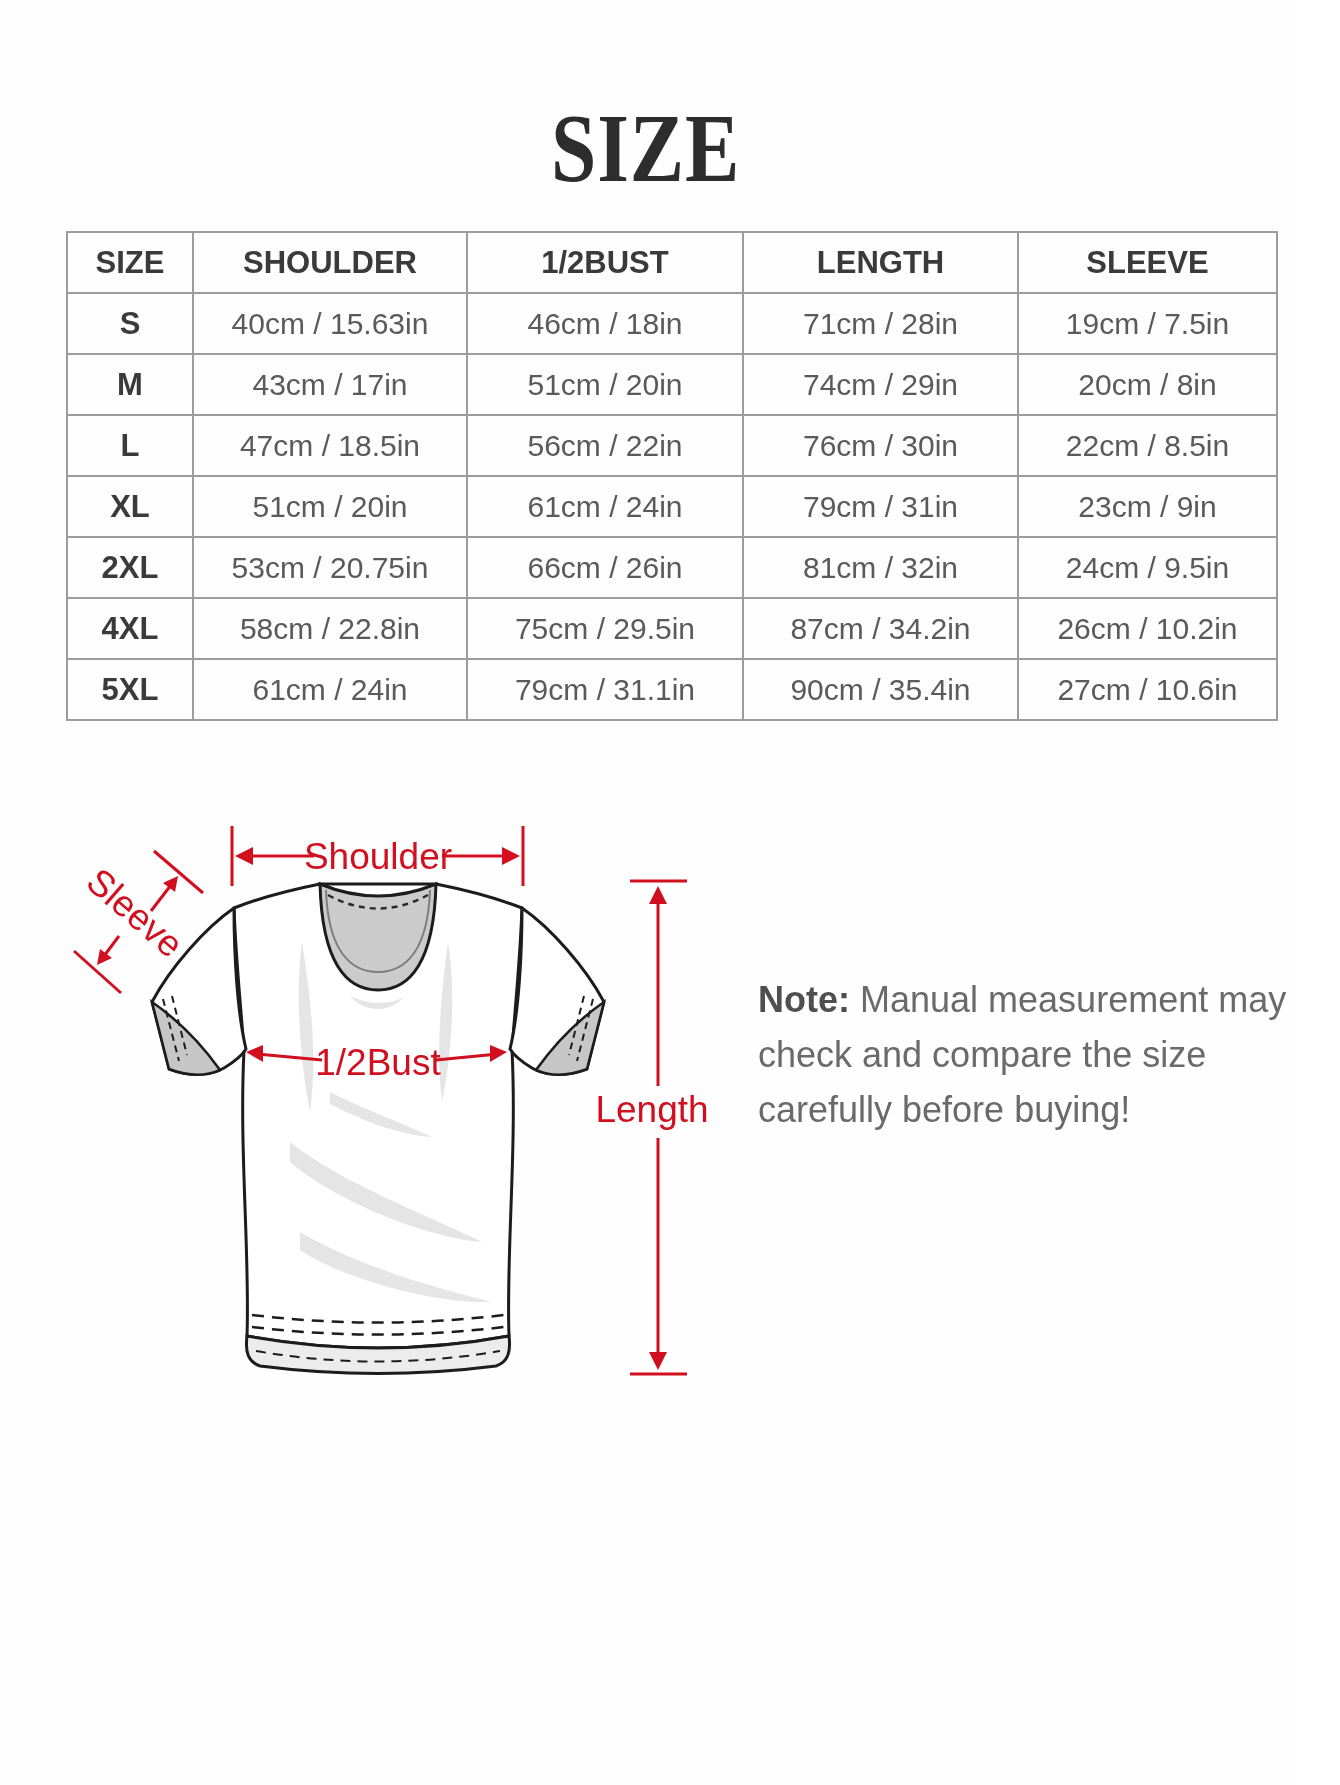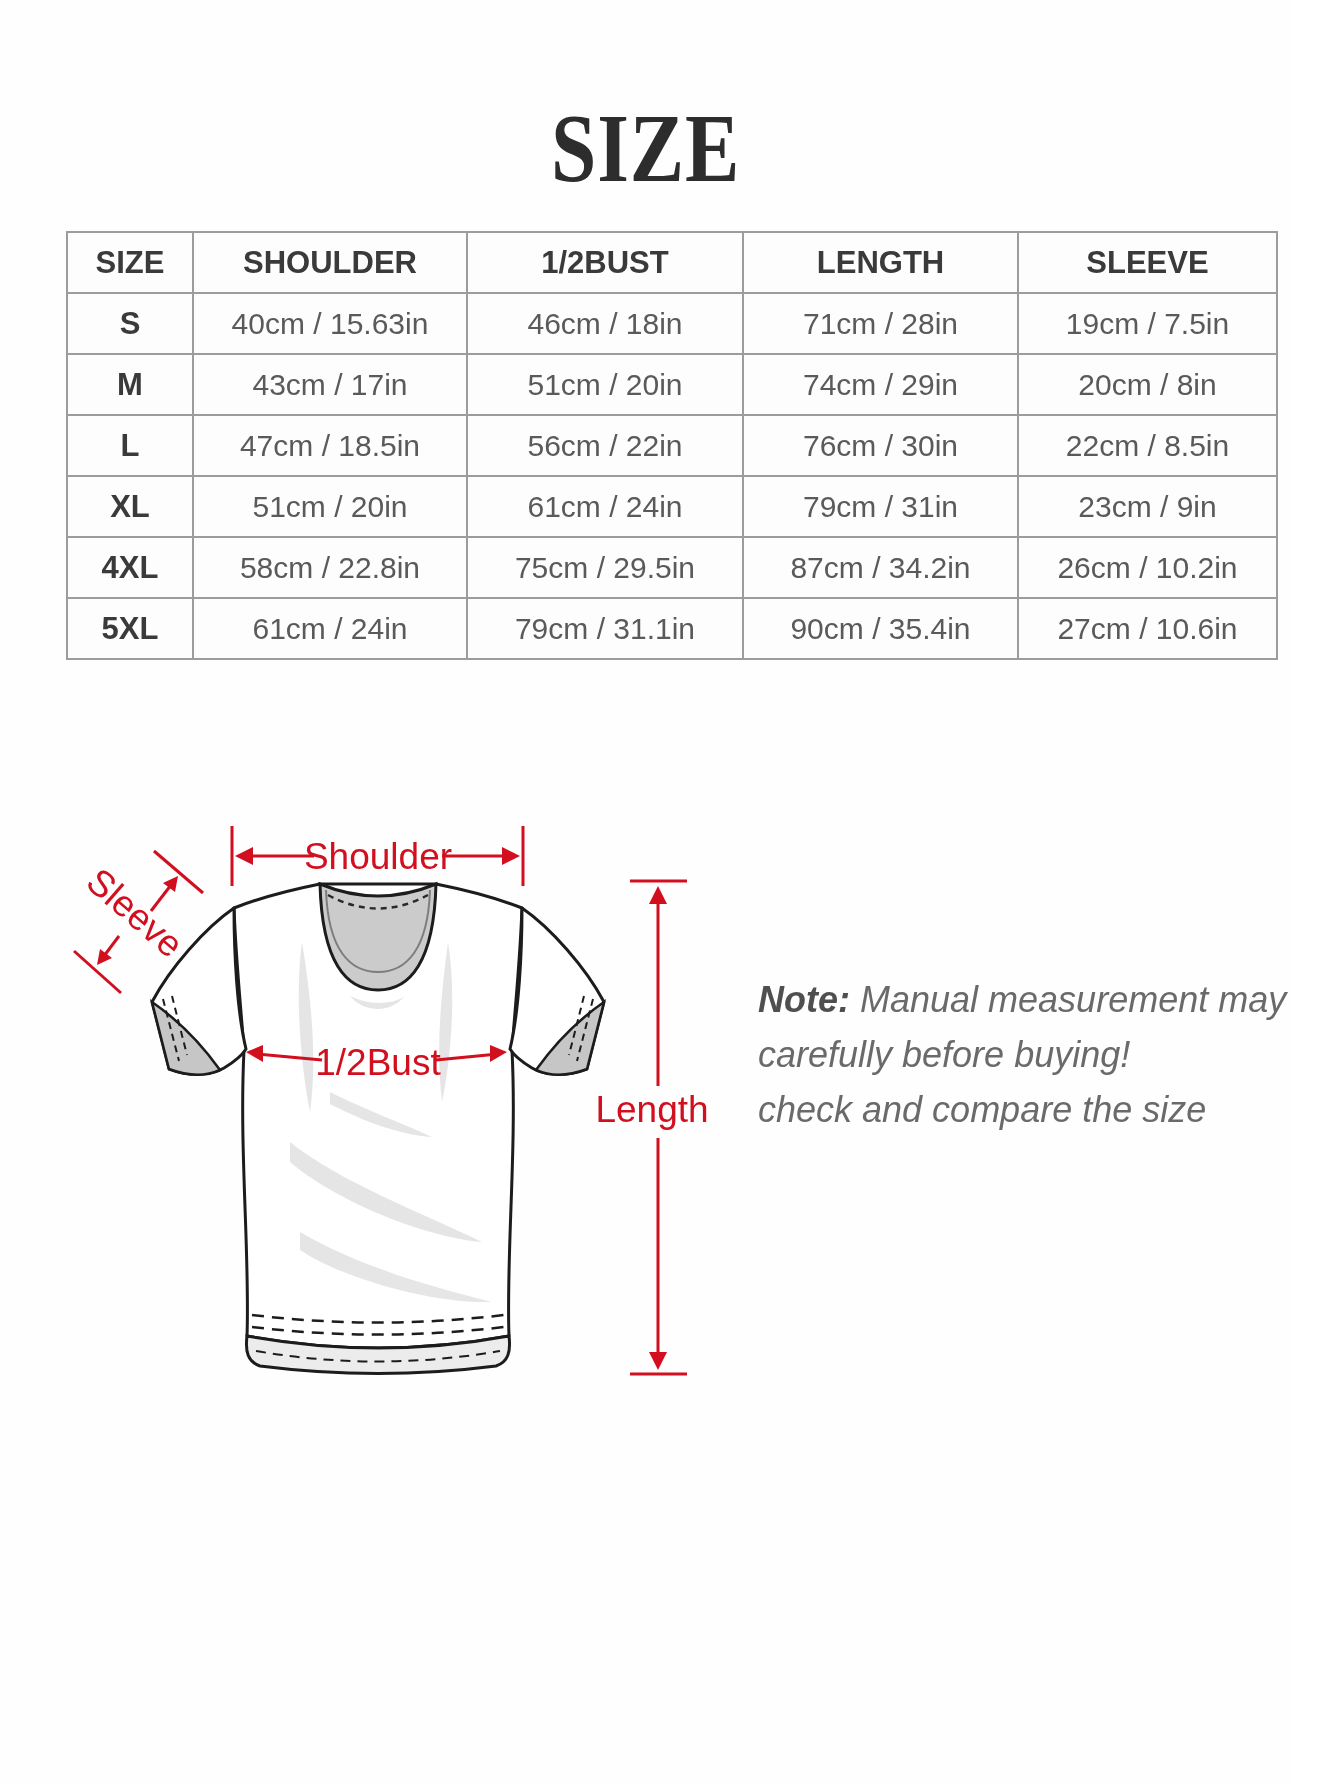--- a/index.html
+++ b/index.html
@@ -20,21 +20,21 @@
   .size-table th{font-size:31px;font-weight:bold;color:#3a3a3a;}
   .size-table td{font-size:30px;color:#5a5a5a;font-weight:normal;}
   .size-table td.size-cell{font-size:31px;font-weight:bold;color:#3a3a3a;}
 
   
   .diagram-svg{position:absolute;left:0;top:730px;width:760px;height:680px;}
 
   
   .note{position:absolute;left:758px;top:972px;width:540px;font-size:36px;
         line-height:55px;color:#6a6a6a;}
-  .note-line{white-space:nowrap;font-style:italic;}
+  .note-line{white-space:nowrap;}
   .note b{color:#4f4f4f;font-weight:bold;}
 </style>
 </head>
 <body>
 
 <div class="canvas">
 
   <div class="page-title">
     <span>SIZE</span>
   </div>
@@ -79,20 +79,27 @@
         <td>22cm / 8.5in</td>
       </tr>
       <tr>
         <td class="size-cell">XL</td>
         <td>51cm / 20in</td>
         <td>61cm / 24in</td>
         <td>79cm / 31in</td>
         <td>23cm / 9in</td>
       </tr>
       <tr>
+        <td class="size-cell">2XL</td>
+        <td>53cm / 20.75in</td>
+        <td>66cm / 26in</td>
+        <td>81cm / 32in</td>
+        <td>24cm / 9.5in</td>
+      </tr>
+      <tr>
         <td class="size-cell">4XL</td>
         <td>58cm / 22.8in</td>
         <td>75cm / 29.5in</td>
         <td>87cm / 34.2in</td>
         <td>26cm / 10.2in</td>
       </tr>
       <tr>
         <td class="size-cell">5XL</td>
         <td>61cm / 24in</td>
         <td>79cm / 31.1in</td>
@@ -182,17 +189,17 @@
         <text x="652" y="1122" text-anchor="middle" fill="#d10f1f" stroke="none">Length</text>
         <line x1="658" y1="1138" x2="658" y2="1361"></line>
         <polygon points="658,1370 649,1352 667,1352" fill="#d10f1f" stroke="none"></polygon>
         <line x1="630" y1="1374" x2="687" y2="1374"></line>
       </g>
     </g>
   </svg>
 
   <div class="note">
     <div class="note-line"><b>Note:</b> <span>Manual measurement may</span></div>
+    <div class="note-line">check and compare the size</div>
     <div class="note-line">carefully before buying!</div>
-    <div class="note-line">check and compare the size</div>
   </div>
 
 </div>
 
 </body></html>

